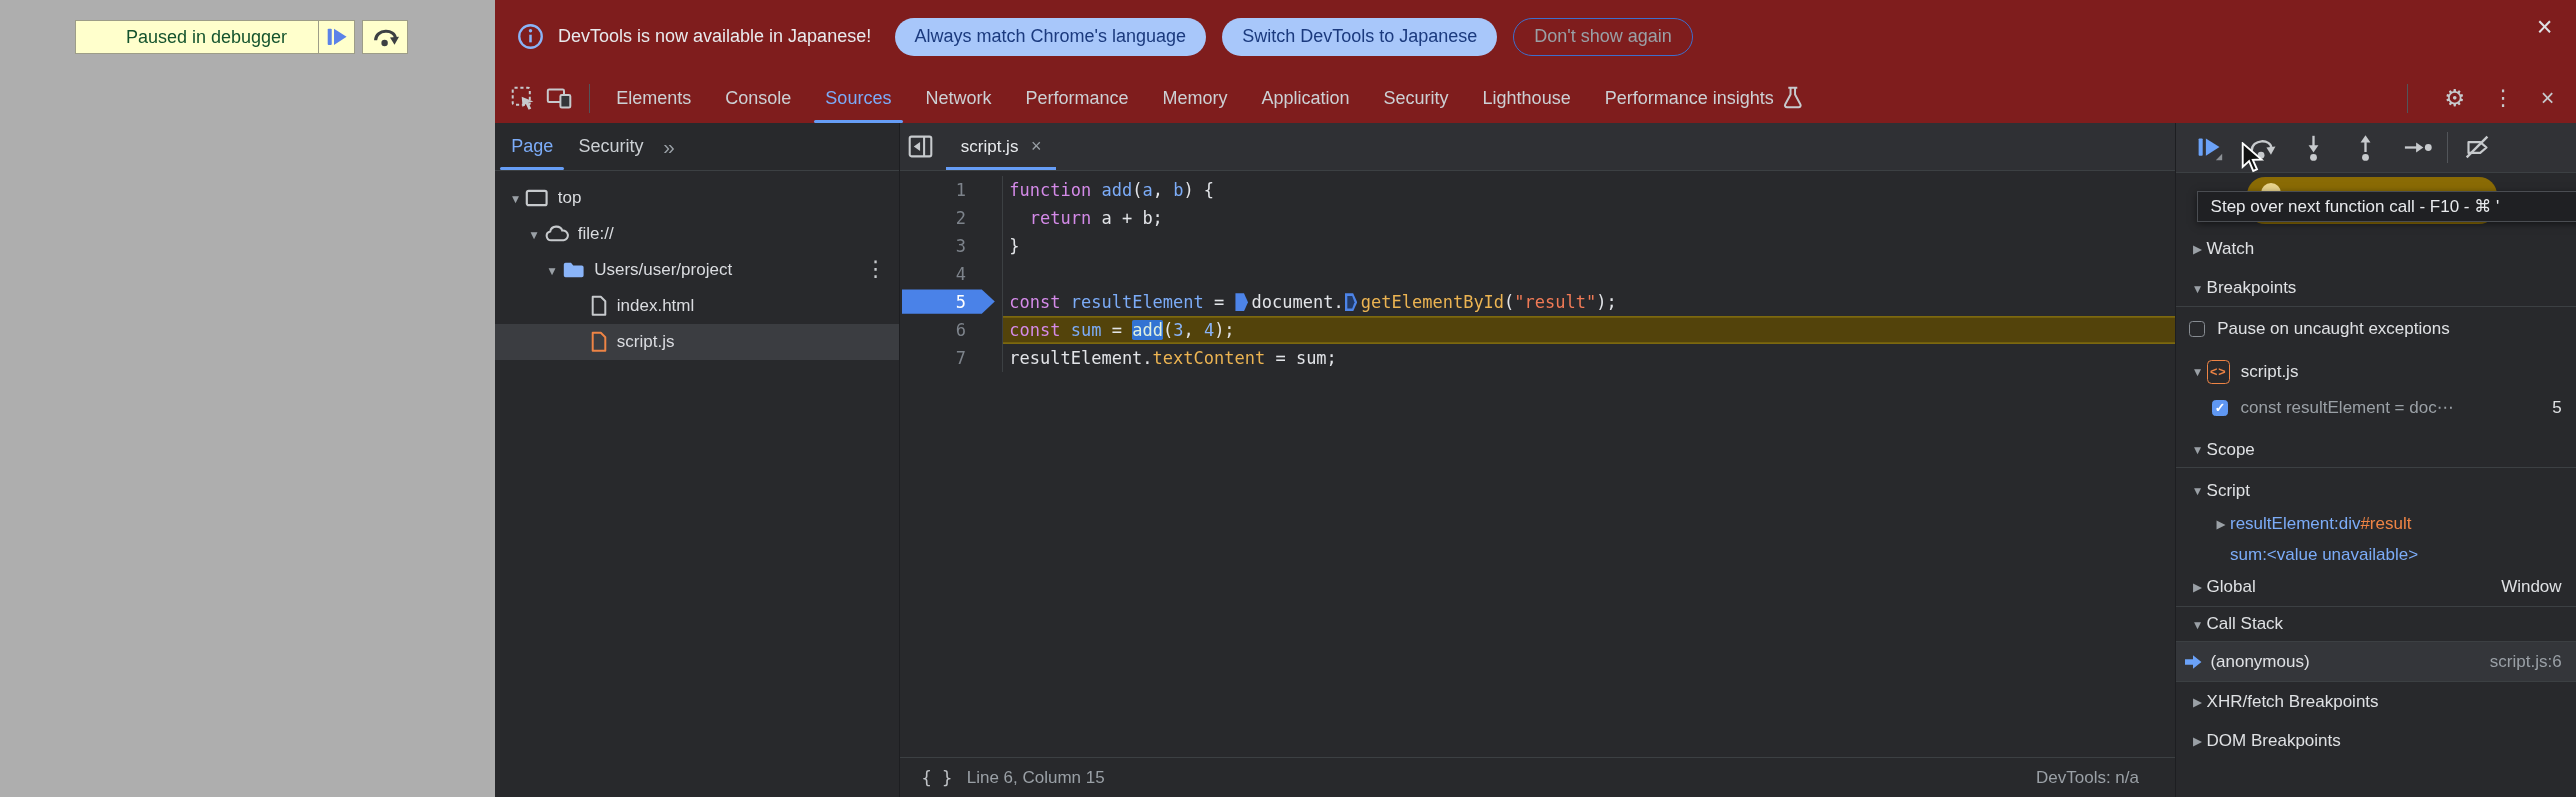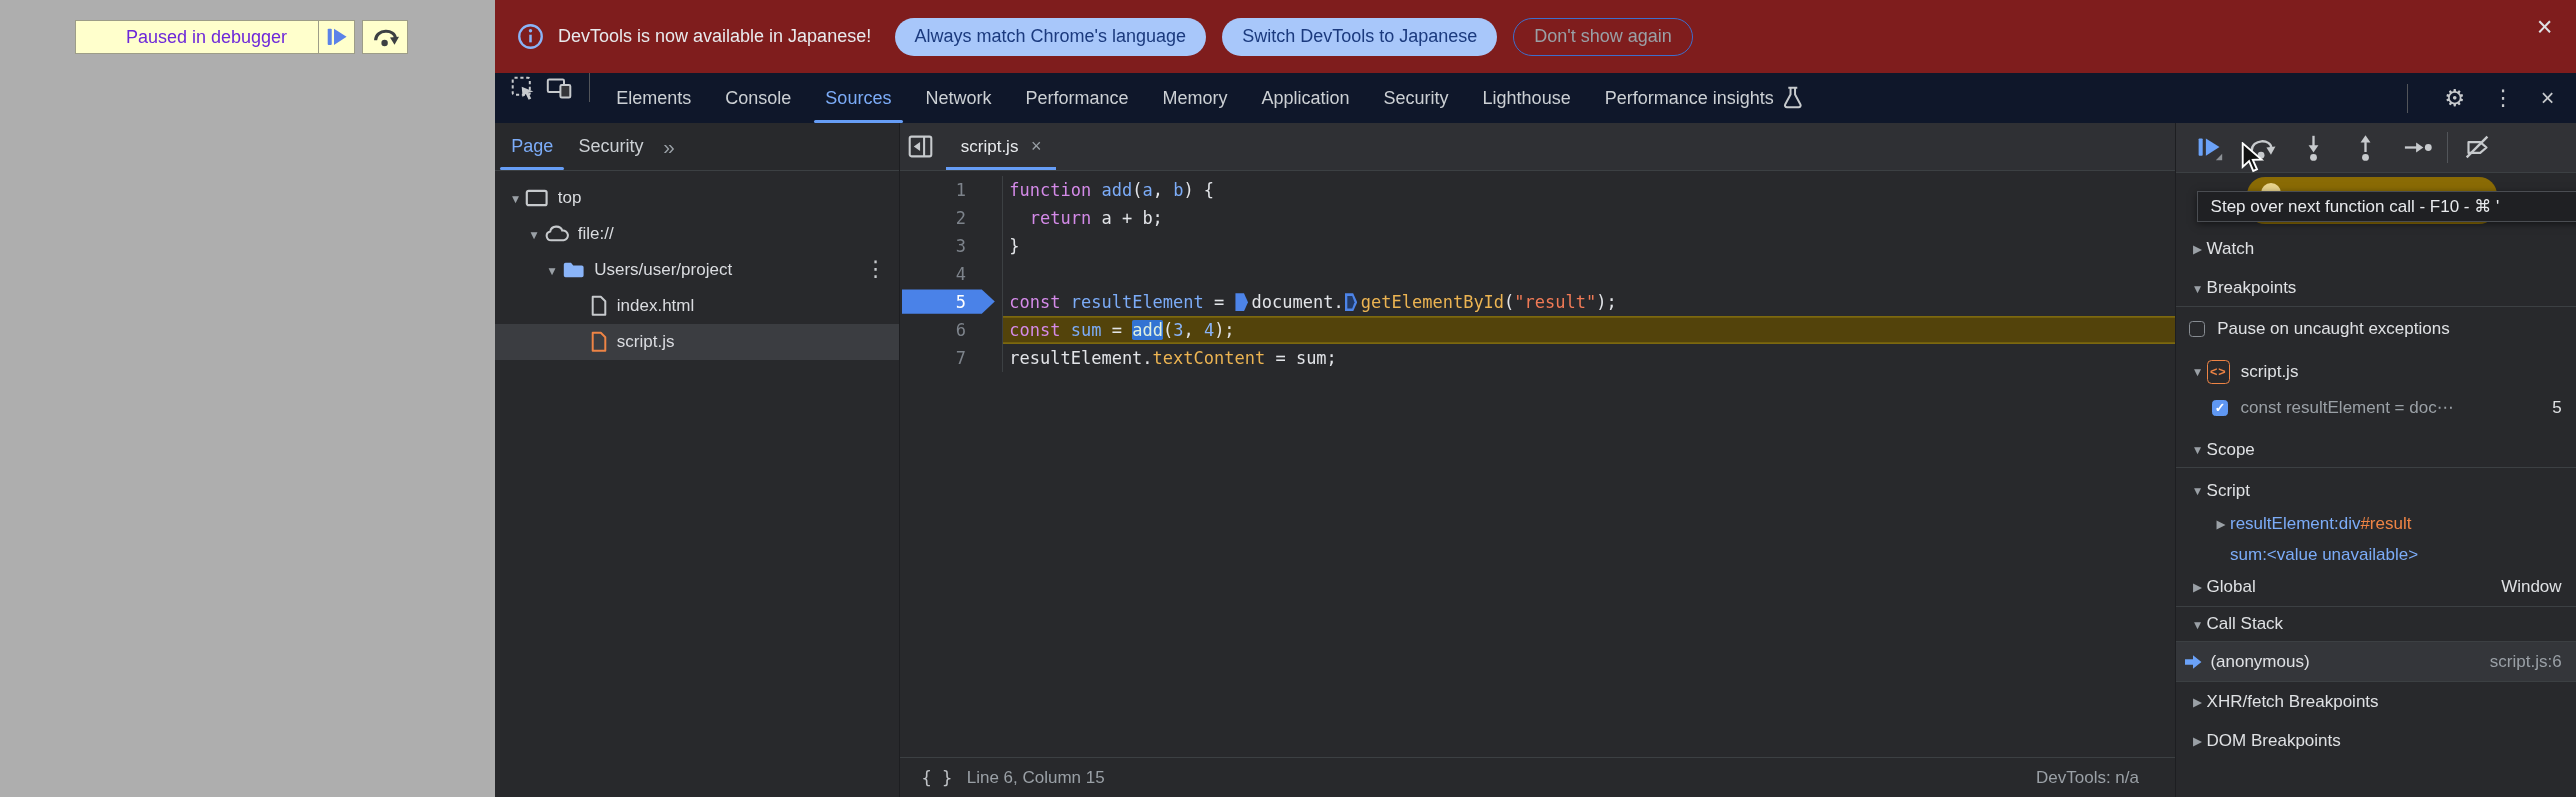--- a/index.html
+++ b/index.html
@@ -1,35 +1,35 @@
 <!DOCTYPE html>
 <html style="font-size:14.4px"><head>
 <meta charset="utf-8">
 <style>
   html,body{margin:0;padding:0}
   body{position:relative;width:2576px;height:797px;overflow:hidden;background:#aeaeae;
        font-family:"Liberation Sans",sans-serif;-webkit-font-smoothing:antialiased}
   
   .pseg{position:absolute;top:20px;height:34px;background:#ffffcc;border:0.9px solid #9d9d88;
         display:flex;align-items:center;justify-content:center;box-sizing:border-box}
-  .pseg-text{left:75px;width:263px;font-size:18px;color:#6d28d9}
+  .pseg-text{left:75px;width:263px;font-size:18px;color:#14532d}
   .pseg-resume{left:318px;width:37px}
   .pseg-step{left:362px;width:46px}
   
   .devtools{position:absolute;left:495px;top:0;width:2081px;height:797px;background:#28292c;overflow:hidden}
   
   .banner{position:absolute;left:0;top:0;right:0;height:73px;background:#7f1d1d;display:flex;align-items:center;padding-left:21.6px;box-sizing:border-box}
   .banner-msg{font-size:18px;color:#e8eaed;margin-left:14.4px}
   .pill{height:38px;border-radius:19px;background:#a8c7fa;color:#1b3a7e;font-size:18px;border:none;
         display:flex;align-items:center;padding:0 20px;margin-left:16px;white-space:nowrap}
   .pill.first{margin-left:23.4px}
   .pill.ghost{background:transparent;border:1.8px solid #3e6ecc;color:#9aa0a6}
   .banner-close{position:absolute;right:23.4px;top:14.4px;font-size:27px;color:#dfe1e5;line-height:1}
   
-  .tabbar{position:absolute;left:0;top:73px;right:0;height:50px;background:#0f172a;display:flex;align-items:flex-start;padding-left:12.6px;box-sizing:border-box}
+  .tabbar{position:absolute;left:0;top:73px;right:0;height:50px;background:#7f1d1d;display:flex;align-items:center;padding-left:12.6px;box-sizing:border-box}
   .tbicon{width:31px;height:31px;display:flex;align-items:center;justify-content:center;margin-right:5.4px}
   .vdiv{width:0.9px;height:29px;background:#52555a;margin:0 9px}
   .tab{position:relative;height:100%;display:flex;align-items:center;padding:0 17px;font-size:18px;color:#ccd0d4;white-space:nowrap}
   .tab.selected{color:#7cacf8}
   .tab.selected::after{content:"";position:absolute;left:5.4px;right:5.4px;bottom:0;height:2.7px;background:#669df6;border-radius:1.8px}
   .tab .flask{margin-left:8px}
   .tab-right{position:absolute;right:0;top:0;height:100%;display:flex;align-items:center;padding-right:21.6px;color:#c7cacd}
   .tab-right .glyph{font-size:23.4px;margin-left:27px}
   
   .nav-panel{position:absolute;left:0;top:123px;width:404px;bottom:0;background:#28292c}

